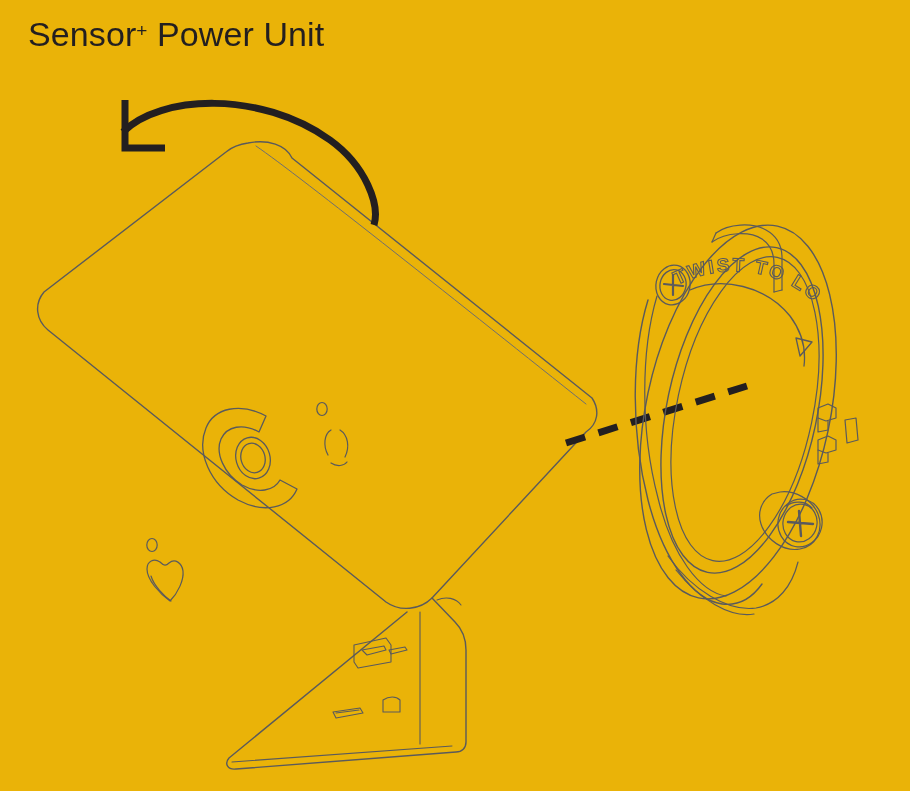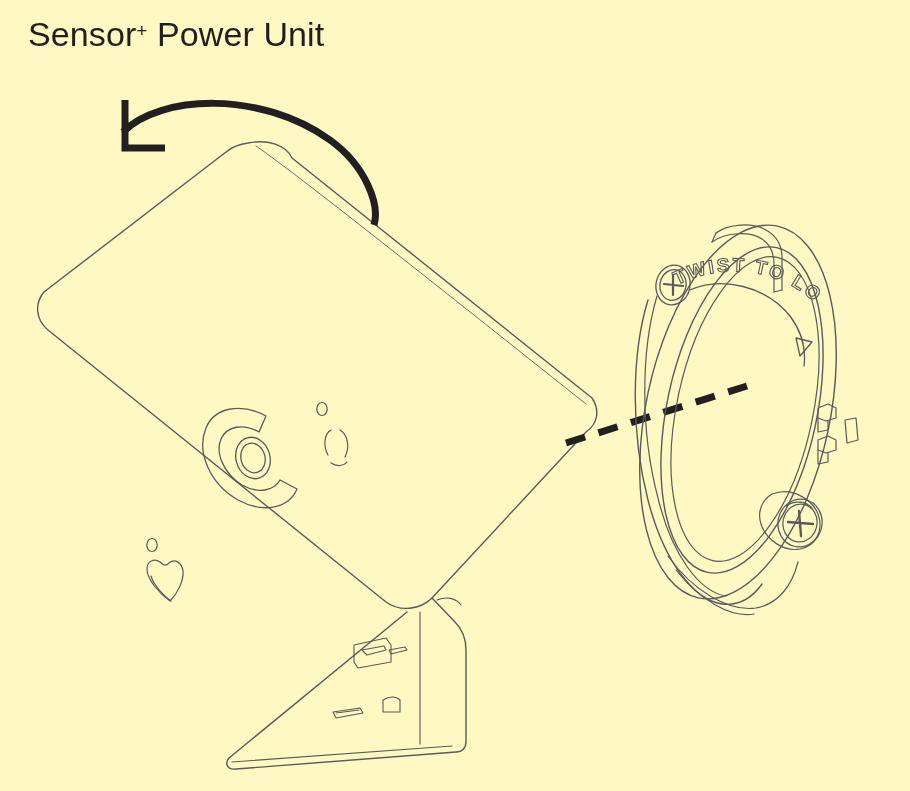--- a/index.html
+++ b/index.html
@@ -9,21 +9,21 @@
     background: #ffffff;
   }
   body {
     font-family: "Liberation Sans", sans-serif;
     -webkit-font-smoothing: antialiased;
   }
   #page {
     position: relative;
     width: 910px;
     height: 791px;
-    background: #fef9c3;
+    background: #eab308;
     overflow: hidden;
   }
   #title {
     position: absolute;
     left: 28px;
     top: 14px;
     font-family: "Liberation Sans", sans-serif;
     font-size: 34px;
     font-weight: 300;
     letter-spacing: 0.1px;

